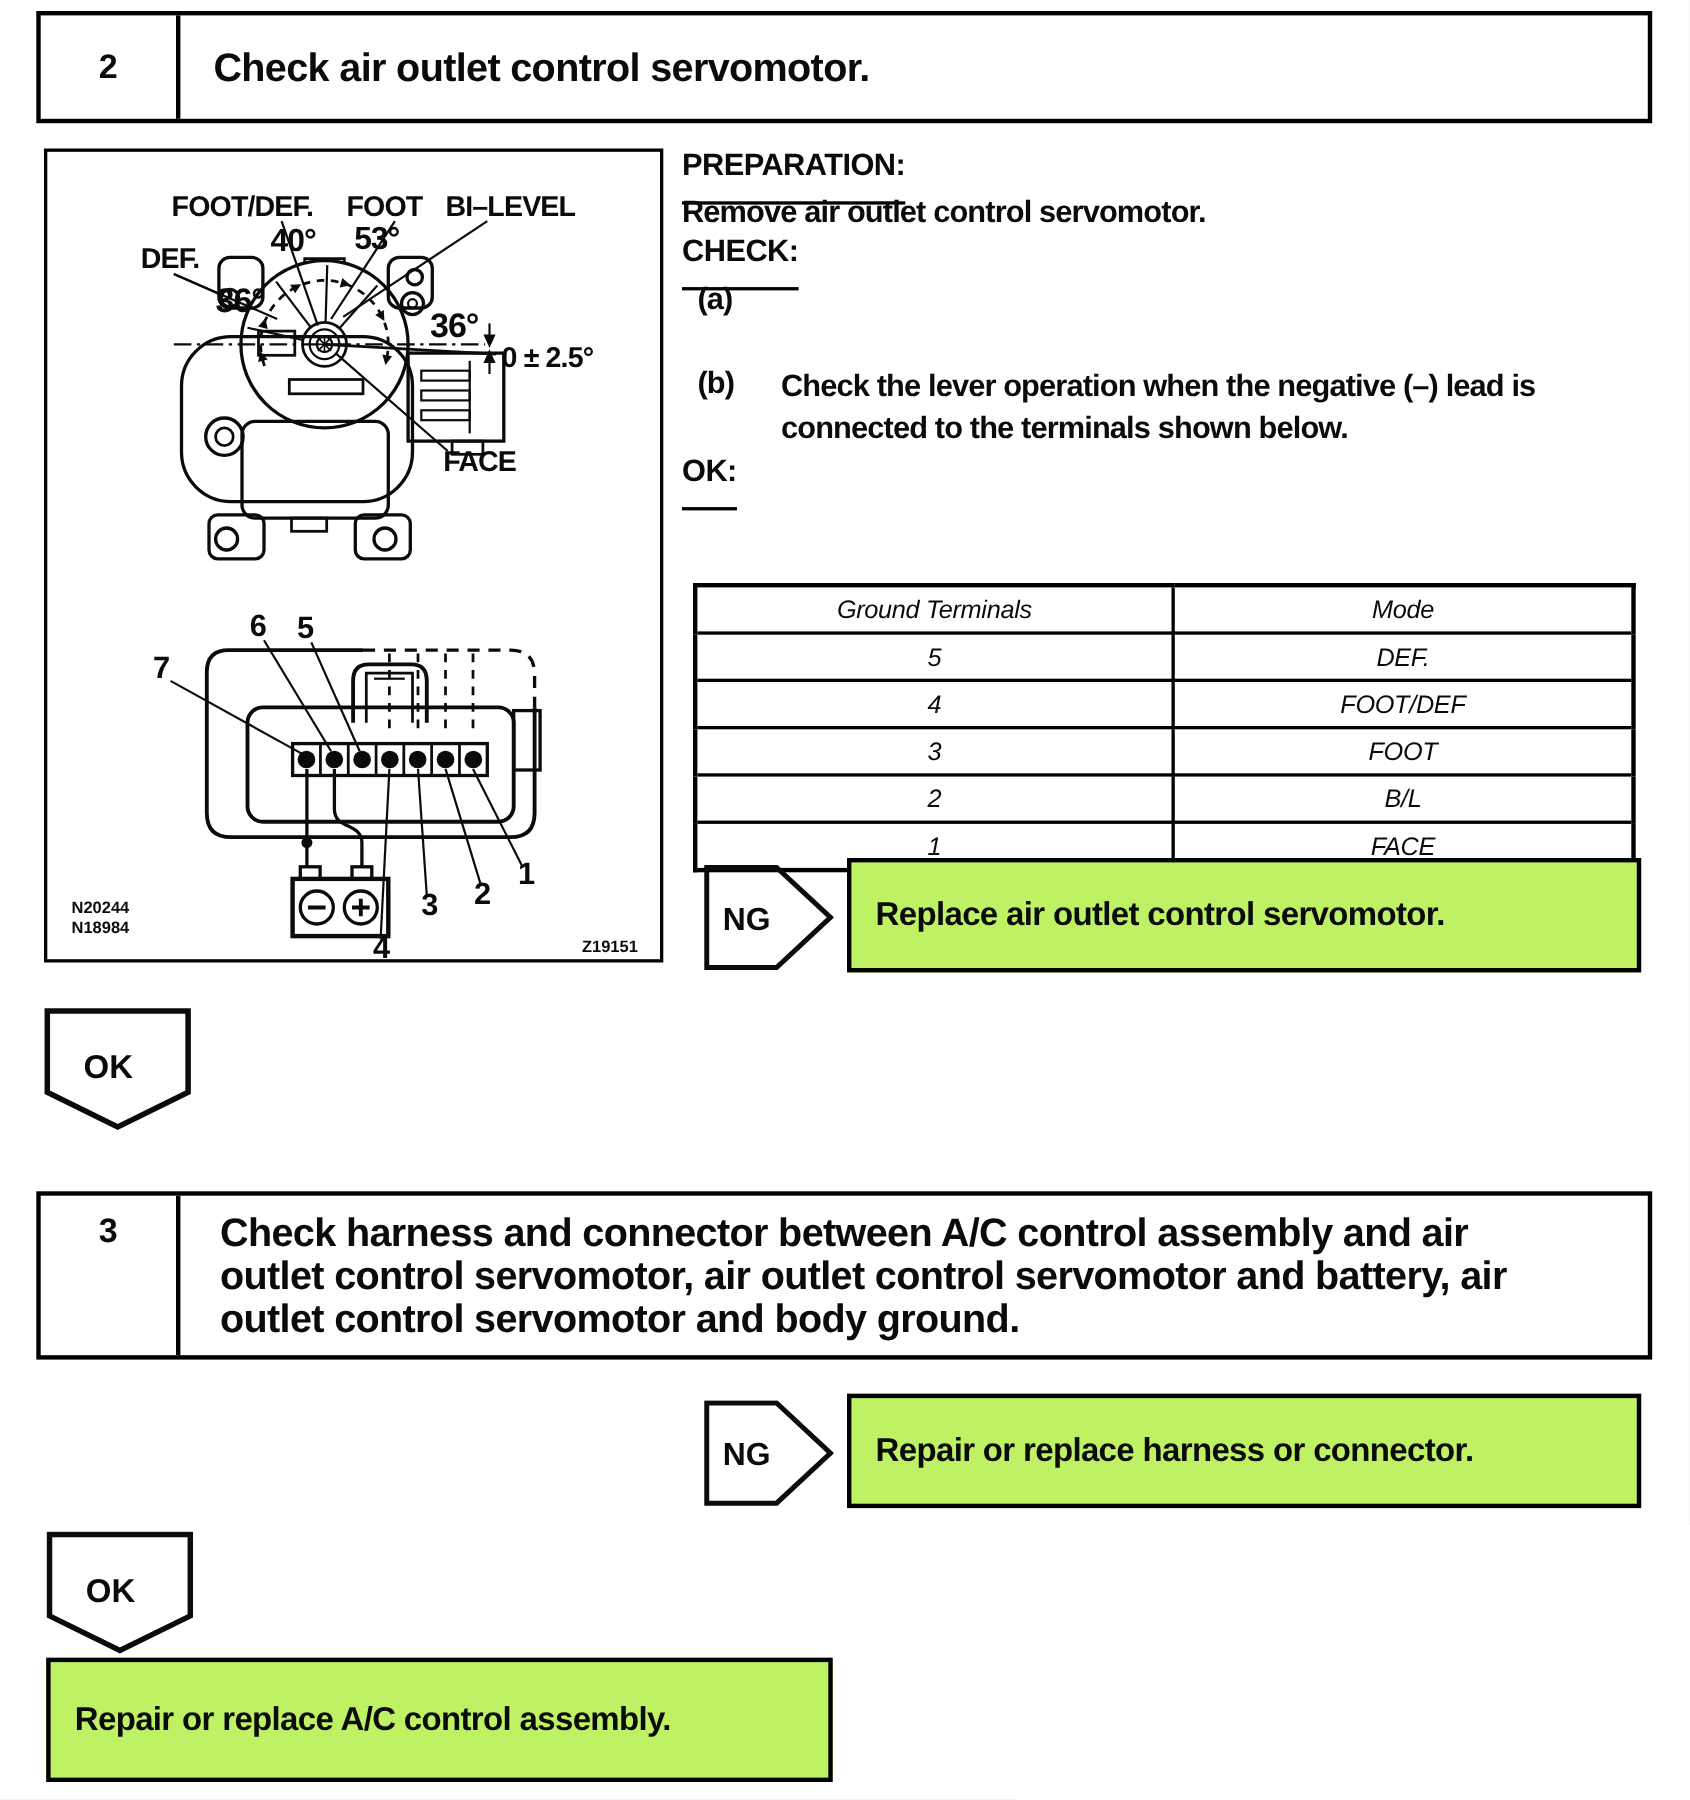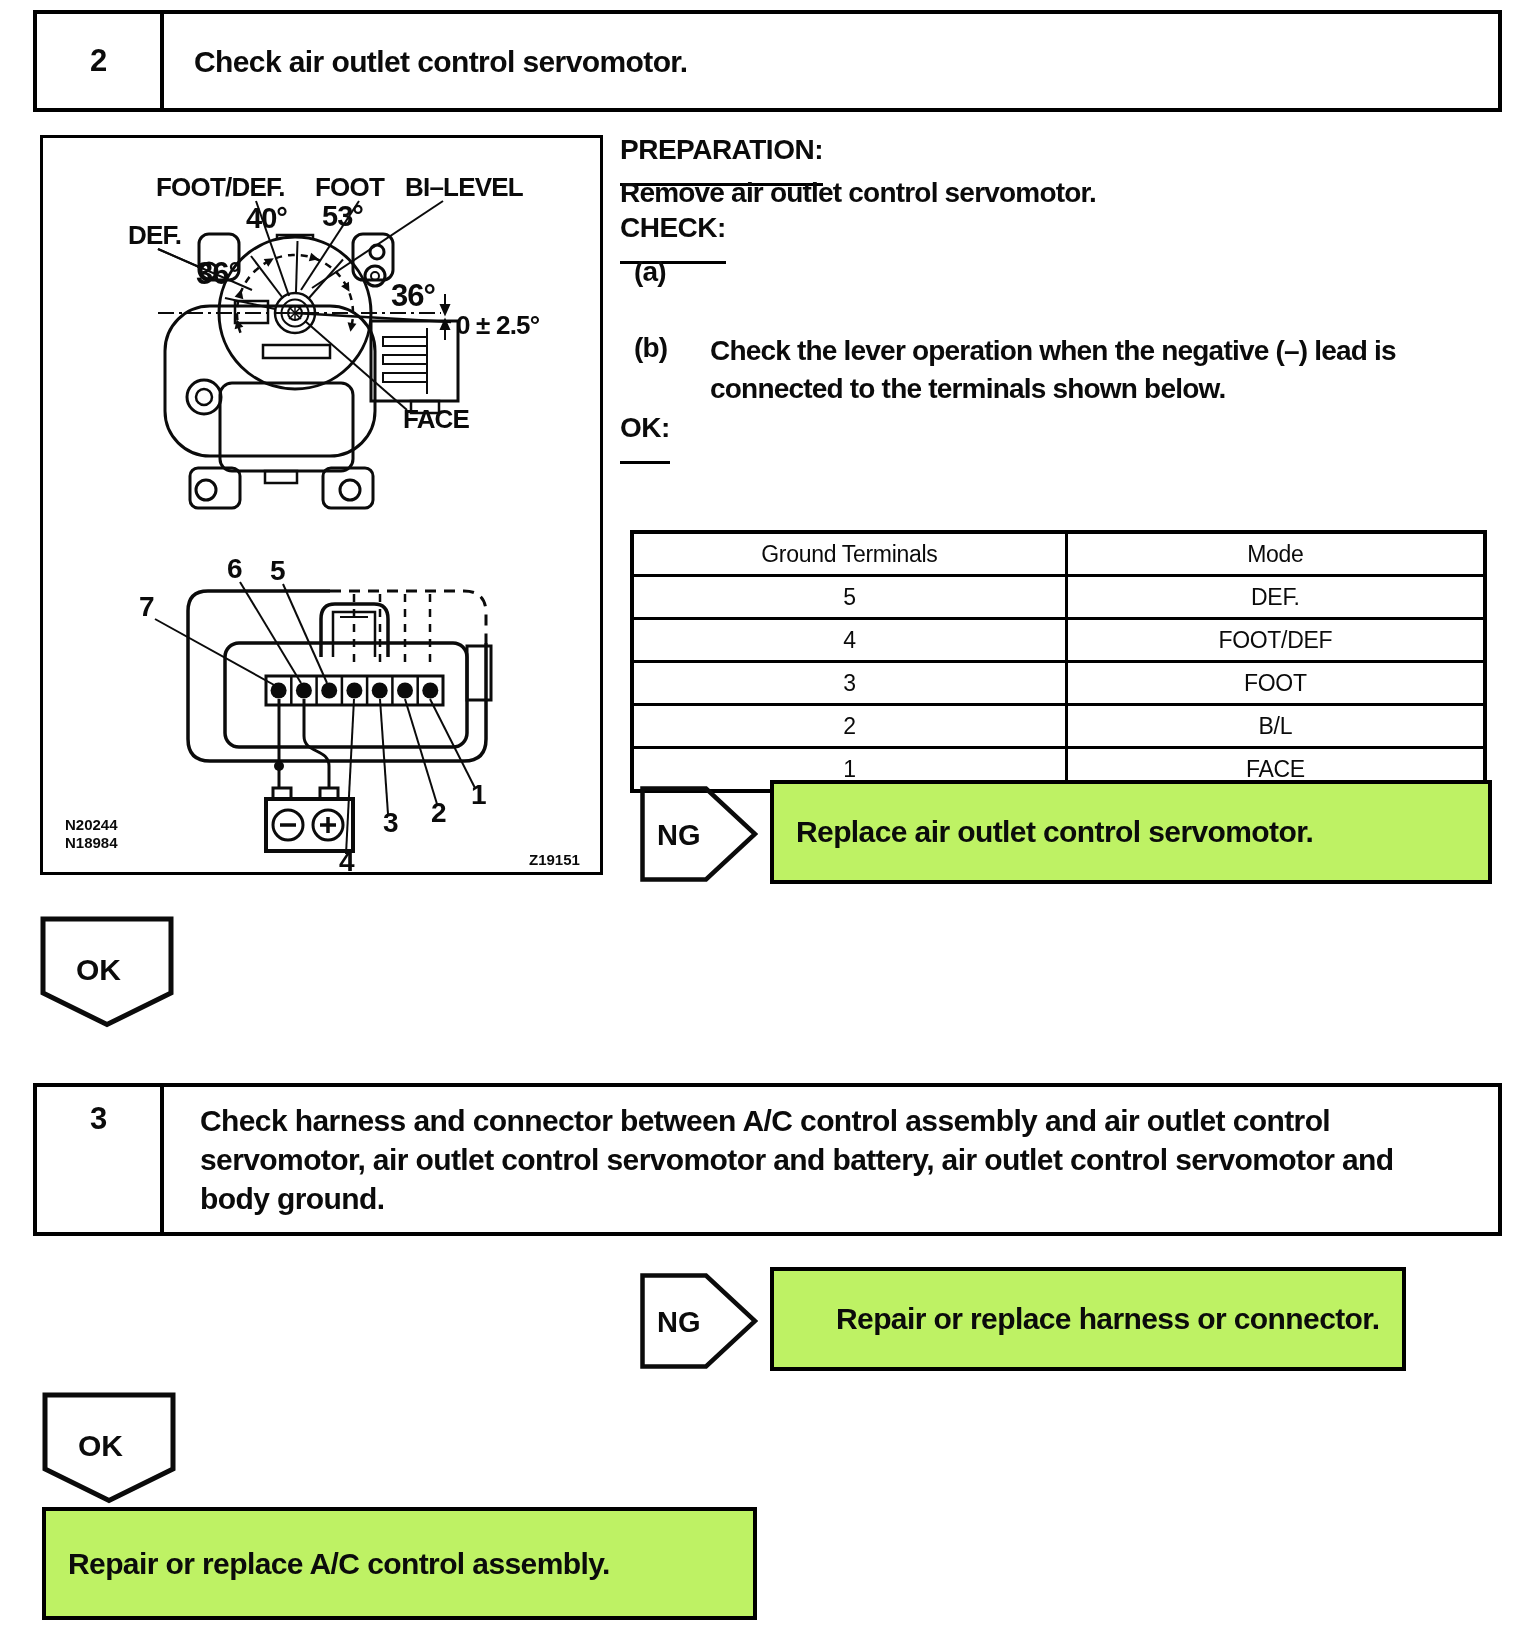--- a/index.html
+++ b/index.html
@@ -6,40 +6,40 @@
   .page{
     position:relative;width:1536px;height:1636px;background:#ffffff;
     font-family:"Liberation Sans", sans-serif;color:#0b0b0b;overflow:hidden;
   }
   
   .step-box{position:absolute;border:4px solid #000;display:flex;box-sizing:border-box;background:#fff;}
   .step-num{width:123px;border-right:4px solid #000;display:flex;align-items:center;justify-content:center;
     font-size:31px;font-weight:700;flex:0 0 auto;}
   .step-num.toppad{align-items:flex-start;padding-top:14px;}
   .step-title{flex:1;display:flex;align-items:center;padding:10px 40px 10px 30px;
-    font-size:30px;font-weight:700;letter-spacing:-0.6px;line-height:39px;}
+    font-size:36px;font-weight:700;letter-spacing:-0.6px;line-height:39px;}
   .step-title.multiline{align-items:flex-start;padding:14px 70px 14px 36px;}
   
   .figure-box{position:absolute;left:40px;top:135px;width:563px;height:740px;border:3px solid #000;box-sizing:border-box;}
   .figure-box svg{display:block;width:100%;height:100%;}
   svg text{fill:#0b0b0b;font-family:"Liberation Sans",sans-serif;}
   .fl{font-size:26px;font-weight:700;letter-spacing:-0.8px;}
   .fa{font-size:29px;font-weight:700;letter-spacing:-1px;}
   .f36{font-size:31px;font-weight:700;letter-spacing:-1px;}
   .fpin{font-size:28px;font-weight:700;}
   .fcode{font-size:15px;font-weight:700;letter-spacing:0px;}
   
   .h1u{position:absolute;font-size:28px;font-weight:700;letter-spacing:-0.5px;border-bottom:3px solid #000;padding-bottom:17px;}
   .body-t{position:absolute;font-size:28px;font-weight:700;letter-spacing:-0.8px;line-height:38px;}
   .chk-label{position:absolute;font-size:28px;font-weight:700;letter-spacing:-0.8px;}
   .ok-strong{word-spacing:7px;}
   
   table.mode{position:absolute;left:630px;top:530px;width:857px;border-collapse:collapse;table-layout:fixed;}
   table.mode td{border:3px solid #000;text-align:center;font-size:23px;font-weight:400;letter-spacing:-0.3px;height:40px;padding:0;}
-  table.mode tr td{border-left:4px solid #000;}
+  table.mode tr td{border-left:4px solid #000;font-style:italic;}
   table.mode td+td{border-left:3px solid #000;border-right:4px solid #000;}
   table.mode tr:first-child td{border-top:4px solid #000;}
   table.mode tr:last-child td{border-bottom:4px solid #000;}
   
   .action-box{position:absolute;border:4px solid #000;box-sizing:border-box;display:flex;align-items:center;background:#bef264;}
   .action-box span{font-size:30px;font-weight:700;letter-spacing:-0.6px;padding-left:22px;}
   .badge{position:absolute;}
   .badge svg{display:block;}
 </style>
 </head>
@@ -286,21 +286,21 @@
     <div class="step-num toppad">3</div>
     <div class="step-title multiline">Check harness and connector between A/C control assembly and air outlet control servomotor, air outlet control servomotor and battery, air outlet control servomotor and body ground.</div>
   </div>
 
   <div class="badge" style="left:640px;top:1273px;">
     <svg width="118" height="96" viewBox="0 0 118 96">
       <path d="M2.5,2.5 H66 L115,48 L66,93.5 H2.5 Z" fill="none" stroke="#0b0b0b" stroke-width="4.5"></path>
       <text x="17" y="59" font-size="29" font-weight="700">NG</text>
     </svg>
   </div>
-  <div class="action-box" style="left:770px;top:1267px;width:636px;height:104px;padding-left:40px;">
+  <div class="action-box" style="left:770px;top:1267px;width:722px;height:104px;">
     <span>Repair or replace harness or connector.</span>
   </div>
 
   <div class="badge" style="left:42px;top:1392px;">
     <svg width="134" height="112" viewBox="0 0 134 112">
       <path d="M3,3 H131 V77 L67,108.5 L3,77 Z" fill="none" stroke="#0b0b0b" stroke-width="5"></path>
       <text x="36" y="64" font-size="30" font-weight="700">OK</text>
     </svg>
   </div>
 

